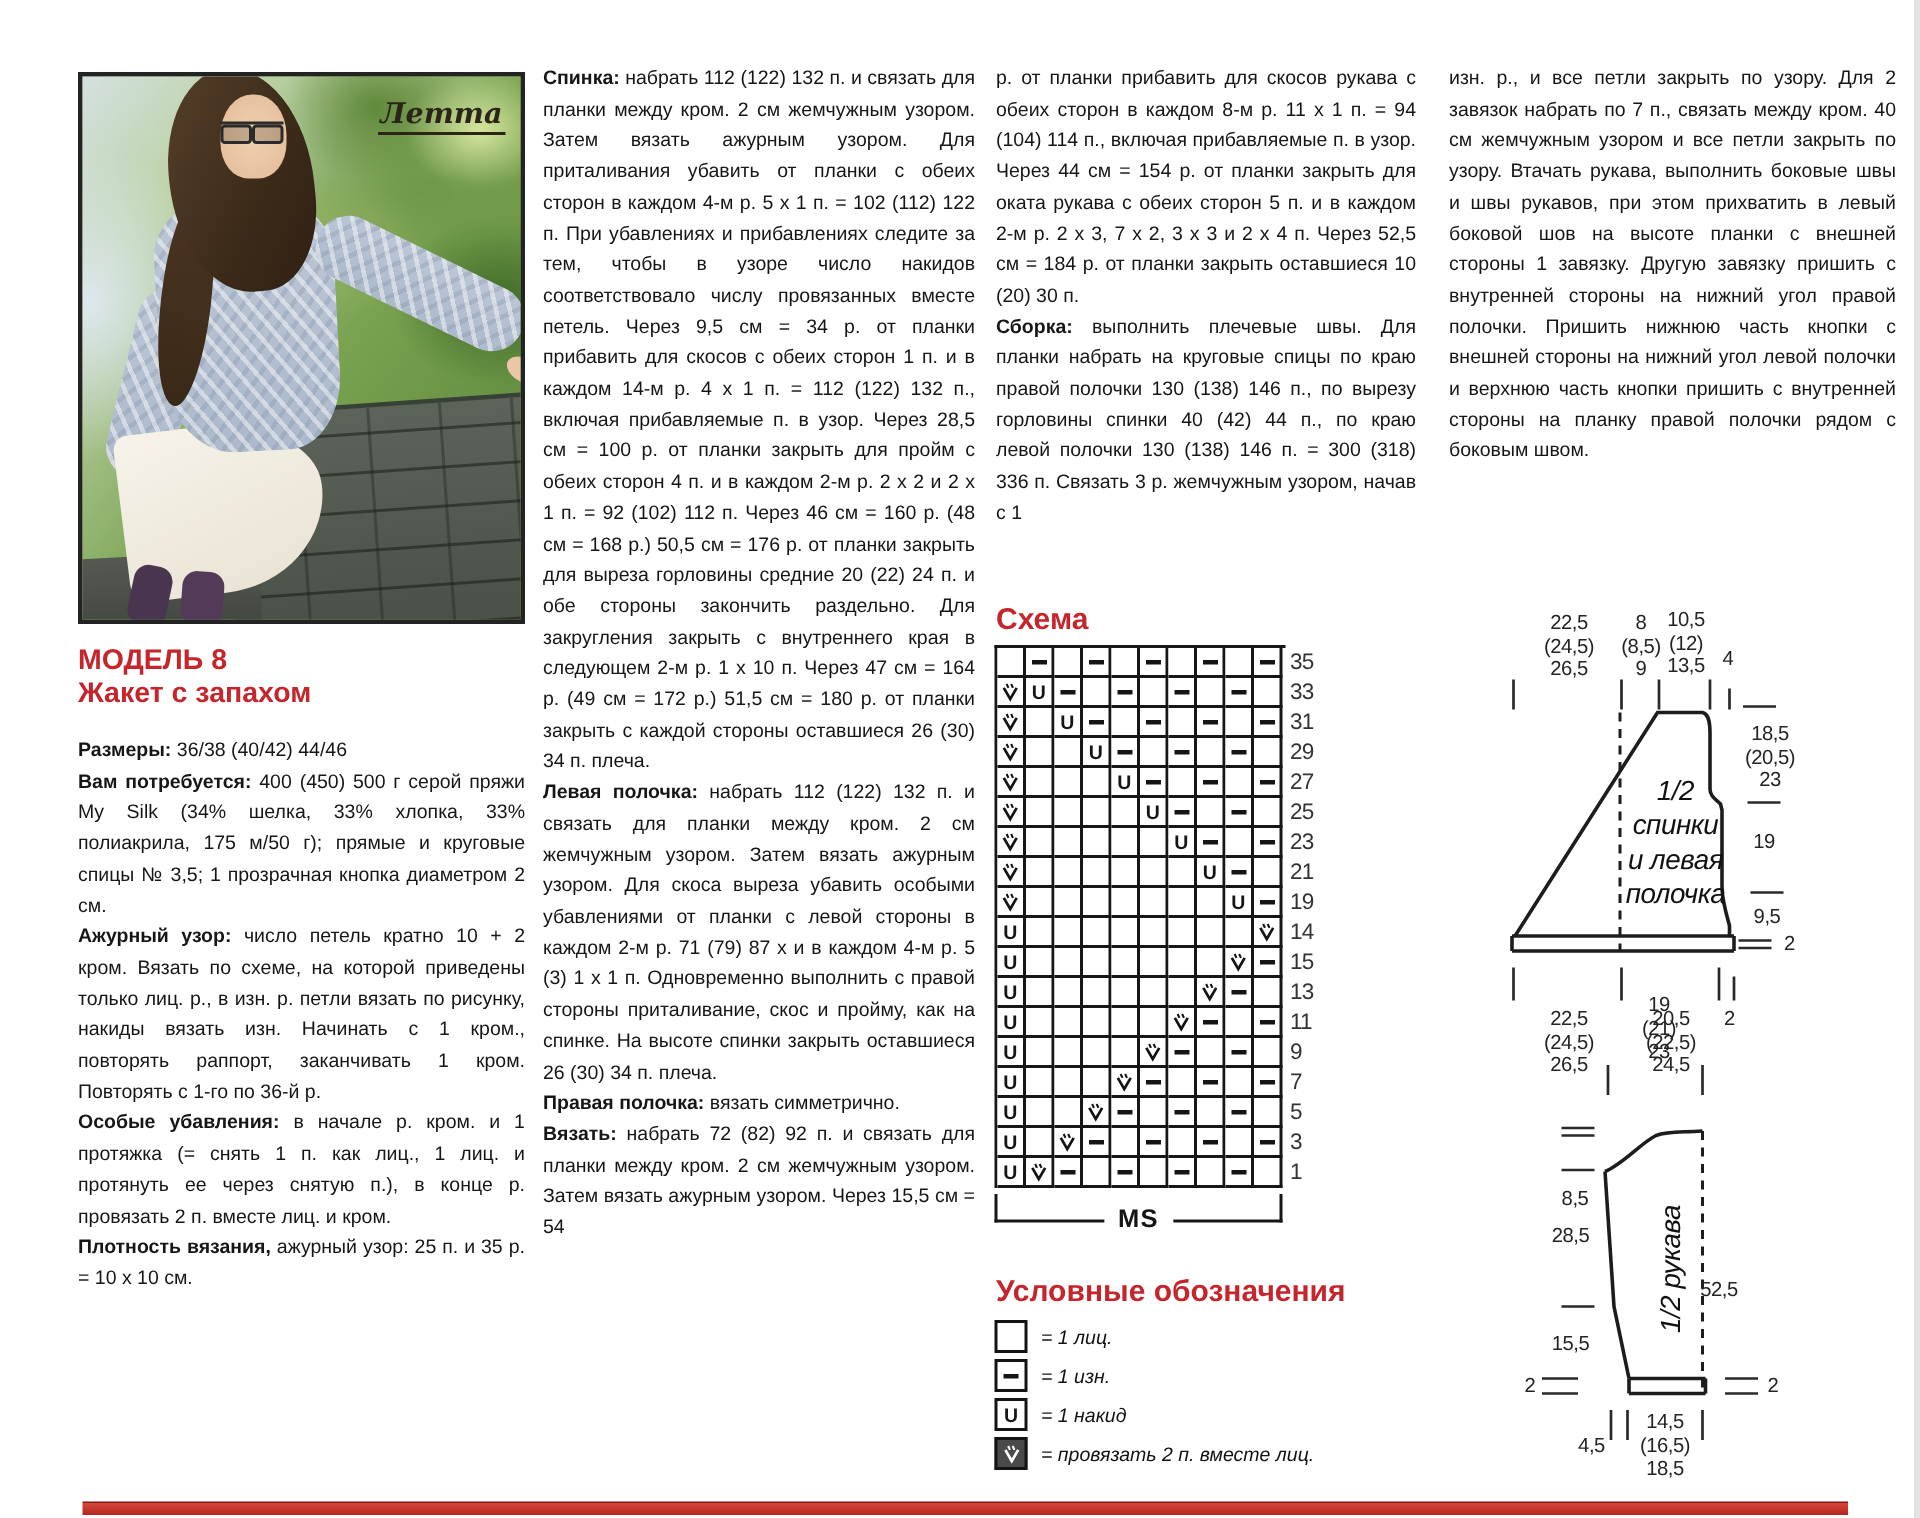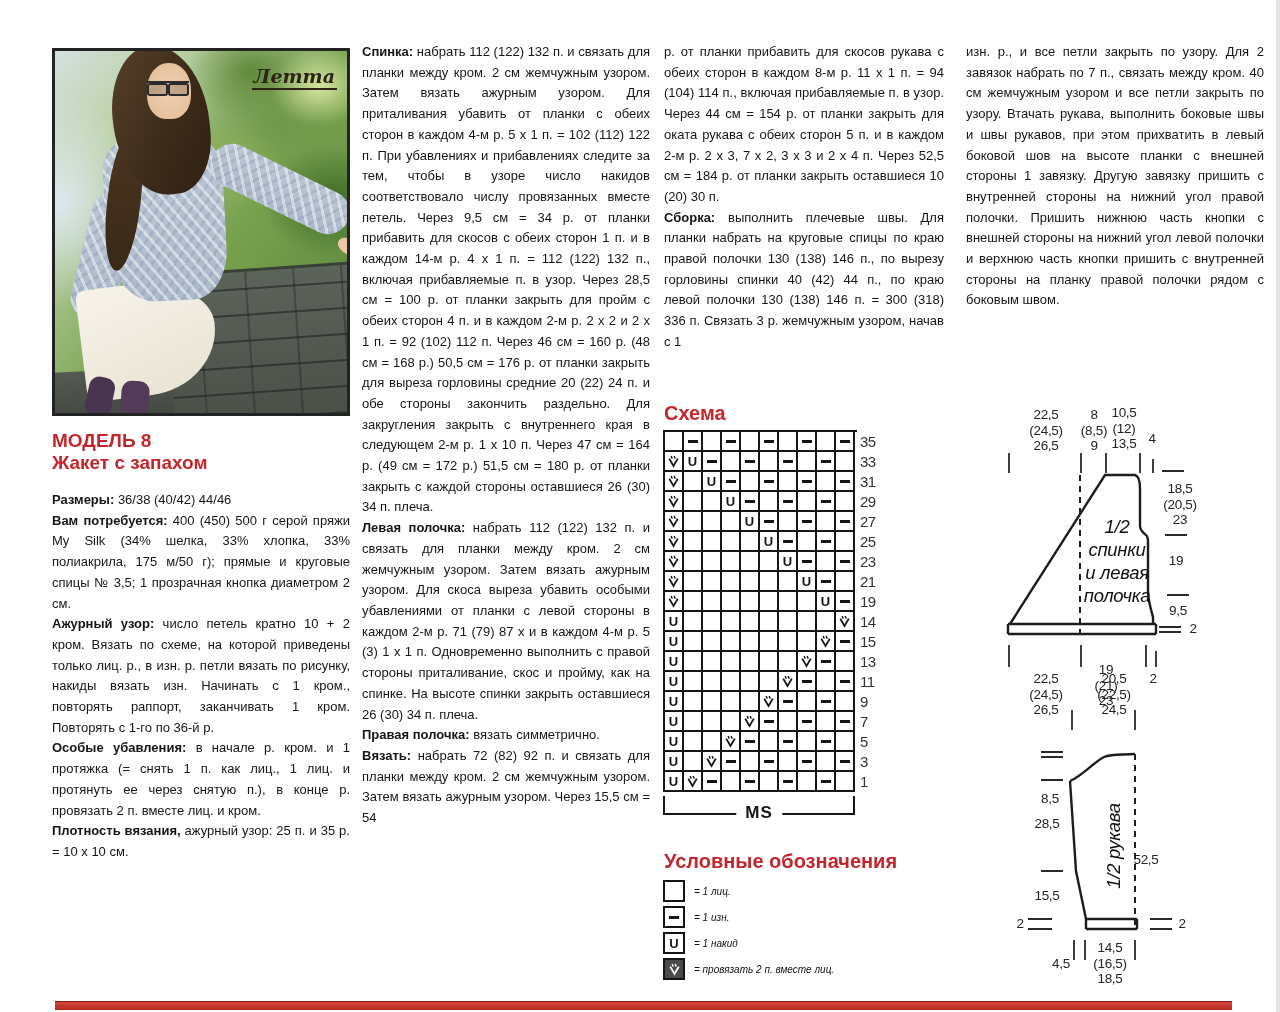--- a/index.html
+++ b/index.html
@@ -147,21 +147,21 @@
 
   
   #legend{position:absolute;left:663px;top:878px;}
   .lg-row{display:flex;align-items:center;height:26px;}
   .lg-box{
     width:18px;height:18px;border:2px solid #141414;flex:0 0 18px;
     display:flex;align-items:center;justify-content:center;
     font-weight:700;font-size:13px;background:#fff;
   }
   .lg-box.dec{background:#4a4a4a;}
-  .lg-label{margin-left:9px;font-style:italic;font-size:10px;color:#111;}
+  .lg-label{margin-left:9px;font-style:italic;font-size:13px;color:#111;}
 
   
   .diagram{position:absolute;}
   #diag-back{left:963px;top:423px;width:307px;height:270px;}
   #diag-sleeve{left:1008px;top:688px;width:262px;height:305px;}
   .dlabel{
     position:absolute;font-size:13.5px;line-height:15.5px;color:#242424;
     text-align:center;white-space:pre-line;letter-spacing:-0.3px;
   }
   .dcenter{

